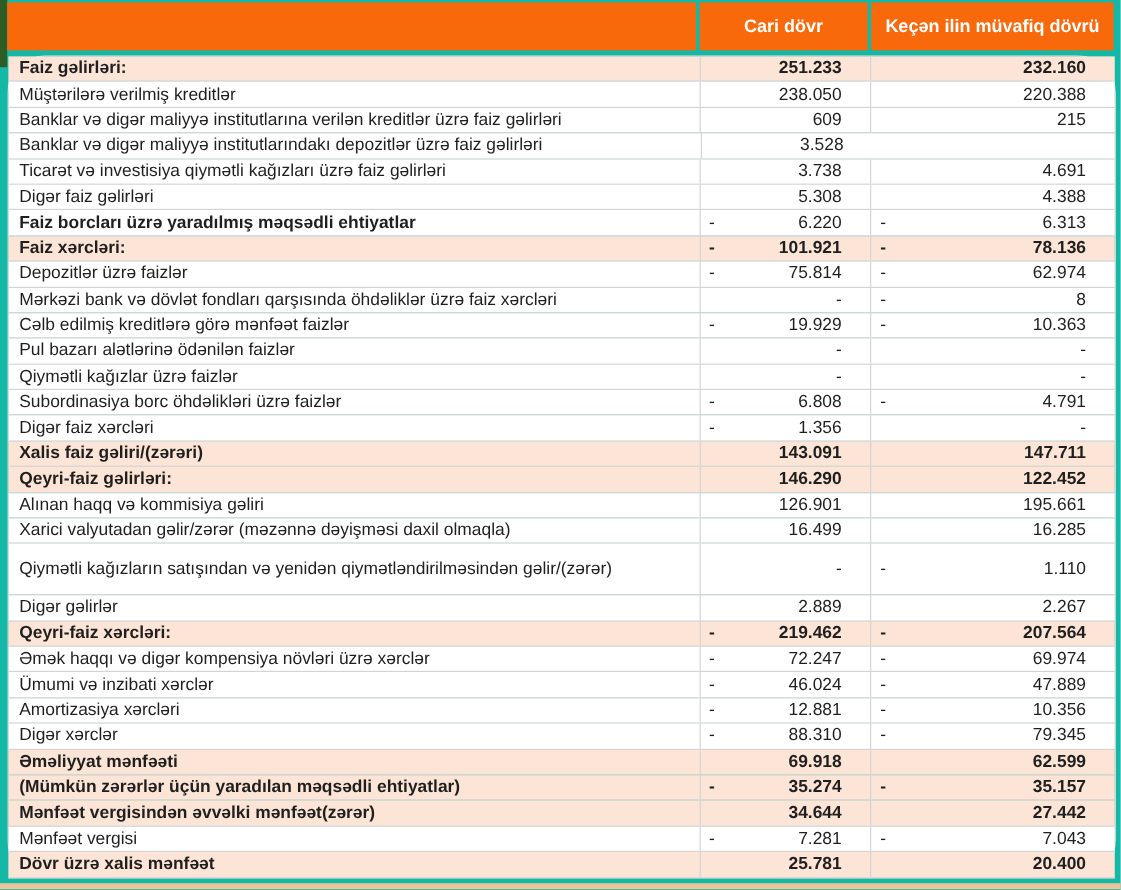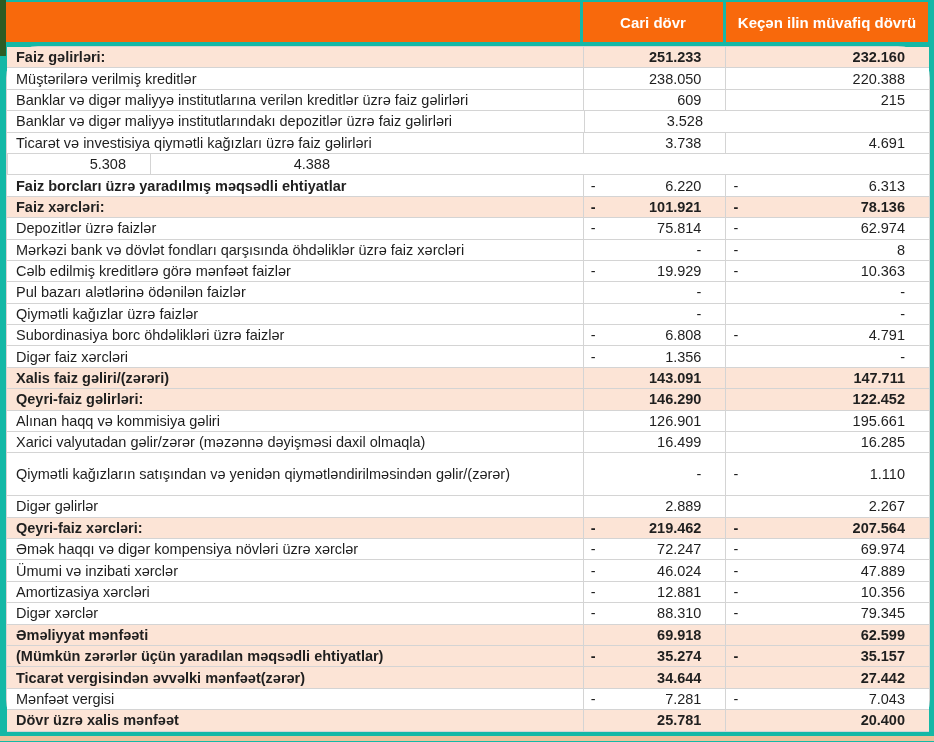--- a/index.html
+++ b/index.html
@@ -145,20 +145,23 @@
       <span class="minus"></span>
       <span class="val">3.738</span>
     </div>
     <div class="cell-val prev">
       <span class="minus"></span>
       <span class="val">4.691</span>
     </div>
   </div>
 
   <div class="row">
+    <div class="cell-label">
+      <span>Digər faiz gəlirləri</span>
+    </div>
     <div class="cell-val cur">
       <span class="minus"></span>
       <span class="val">5.308</span>
     </div>
     <div class="cell-val prev">
       <span class="minus"></span>
       <span class="val">4.388</span>
     </div>
   </div>
 
@@ -465,21 +468,21 @@
       <span class="val">35.274</span>
     </div>
     <div class="cell-val prev">
       <span class="minus">-</span>
       <span class="val">35.157</span>
     </div>
   </div>
 
   <div class="row fill bold">
     <div class="cell-label">
-      <span>Ticarət vergisindən əvvəlki mənfəət(zərər)</span>
+      <span>Mənfəət vergisindən əvvəlki mənfəət(zərər)</span>
     </div>
     <div class="cell-val cur">
       <span class="minus"></span>
       <span class="val">34.644</span>
     </div>
     <div class="cell-val prev">
       <span class="minus"></span>
       <span class="val">27.442</span>
     </div>
   </div>

